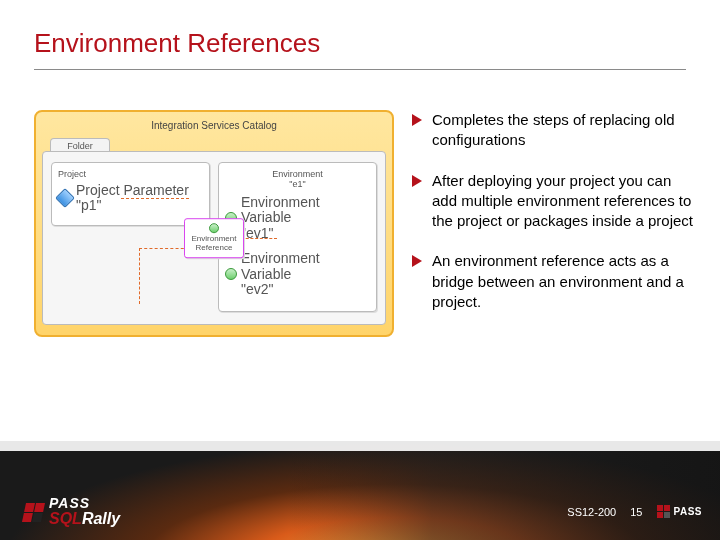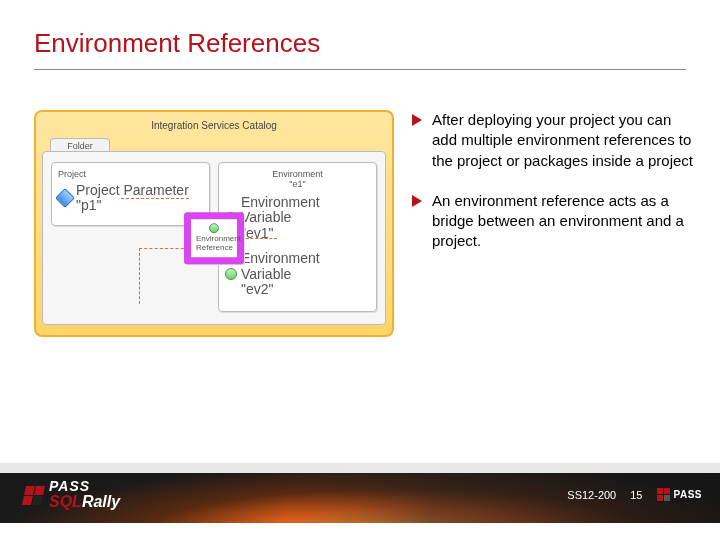--- a/index.html
+++ b/index.html
@@ -18,27 +18,27 @@
   .cat-title { text-align: center; font-size: 10px; color: #444; padding: 2px 0 6px 0; }
   .folder-tab { position: absolute; top: 26px; left: 14px; width: 60px; height: 32px; background: #f3f3f3; border: 1px solid #bbb; border-bottom: none; border-radius: 4px 4px 0 0; font-size: 9px; color: #555; text-align: center; line-height: 14px; }
   .folder { margin-top: 14px; background: #f6f6f6; border: 1px solid #bbb; border-radius: 4px; padding: 10px 8px 12px 8px; display: flex; gap: 8px; position: relative; }
   .stack { flex: 1; display: flex; flex-direction: column; gap: 10px; }
   .box { background: #fff; border: 1px solid #bbb; border-radius: 4px; box-shadow: 1px 1px 0 #ddd; padding: 6px 6px 8px 6px; position: relative; min-height: 64px; }
   .box-title { font-size: 9px; color: #555; margin-bottom: 4px; text-align: left; }
   .item { display: flex; align-items: center; gap: 4px; font-size: 14px; color: #555; line-height: 1.1; }
   .item .ico { width: 14px; height: 14px; transform: rotate(45deg); background: linear-gradient(#9fd0ff,#3a8fe0); border: 1px solid #2a6db0; border-radius: 2px; flex: 0 0 auto; }
   .item .ico.green { background: linear-gradient(#c8f0c8,#6ecf6e); border-color: #3a9a3a; transform: none; border-radius: 50%; width: 12px; height: 12px; }
   .item .lbls { display: flex; flex-direction: column; }
-  .env-ref { position: absolute; left: 50%; top: 50%; transform: translate(-50%,-50%); background: #fff; border: 7px solid #d946ef; border-radius: 3px; padding: 4px 5px; font-size: 8px; color: #555; text-align: center; line-height: 1.1; box-shadow: 1px 1px 0 #ddd; width: 60px; z-index: 5; }
+  .env-ref { position: absolute; left: 50%; top: 50%; transform: translate(-50%,-50%); background: #fff; border: 1px solid #d946ef; border-radius: 3px; padding: 4px 5px; font-size: 8px; color: #555; text-align: center; line-height: 1.1; box-shadow: 1px 1px 0 #ddd; width: 60px; z-index: 5; }
   .env-ref .ico2 { width: 10px; height: 10px; background: linear-gradient(#c8f0c8,#6ecf6e); border: 1px solid #3a9a3a; border-radius: 50%; margin: 0 auto 2px auto; }
   .dash-h { position: absolute; border-top: 1.5px dashed #e06a2a; z-index: 2; }
   .dash-v { position: absolute; border-left: 1.5px dashed #e06a2a; z-index: 2; }
 
   
-  .footer { position: absolute; left: 0; right: 0; bottom: 17px; height: 60px; border-radius: 26px; }
+  .footer { position: absolute; left: 0; right: 0; bottom: 0; height: 99px; border-radius: 26px; }
   .foot-bg { position: absolute; inset: 0; background:
      linear-gradient(to right, rgba(0,0,0,0.0) 40%, rgba(30,30,30,0.55) 60%, rgba(20,20,20,0.75) 100%),
      radial-gradient(ellipse at 55% 120%, #ffb347 0%, #d95b1a 25%, #5a2a10 45%, #1a1a1a 70%);
   }
   .foot-bg::after { content:""; position:absolute; left:0; right:0; top:-10px; height:20px; background: rgba(255,255,255,0.9); }
   .logo { position: absolute; left: 24px; bottom: 12px; display: flex; align-items: center; gap: 6px; }
   .sq { display: grid; grid-template-columns: repeat(2, 9px); grid-template-rows: repeat(2, 9px); gap: 1px; transform: skewX(-12deg); }
   .sq span { background: #b5121b; }
   .sq span:nth-child(4){ background:#222; }
   .logo-txt { font-family: Arial; font-style: italic; font-weight: 700; }
@@ -111,20 +111,24 @@
         <div class="dash-v" style="left:96px; top:96px; height:56px"></div>
         <div class="dash-h" style="left:96px; top:96px; width:50px"></div>
 
       </div>
     </div>
   </div>
 
   <div class="bullets-col">
     <div class="bullet">
       <div class="marker"></div>
+      <div class="txt">Completes the steps of replacing old configurations</div>
+    </div>
+    <div class="bullet">
+      <div class="marker"></div>
       <div class="txt">After deploying your project you can add multiple environment references to the project or packages inside a project</div>
     </div>
     <div class="bullet">
       <div class="marker"></div>
       <div class="txt">An environment reference acts as a bridge between an environment and a project.</div>
     </div>
   </div>
 </div>
 
 <div class="footer">

